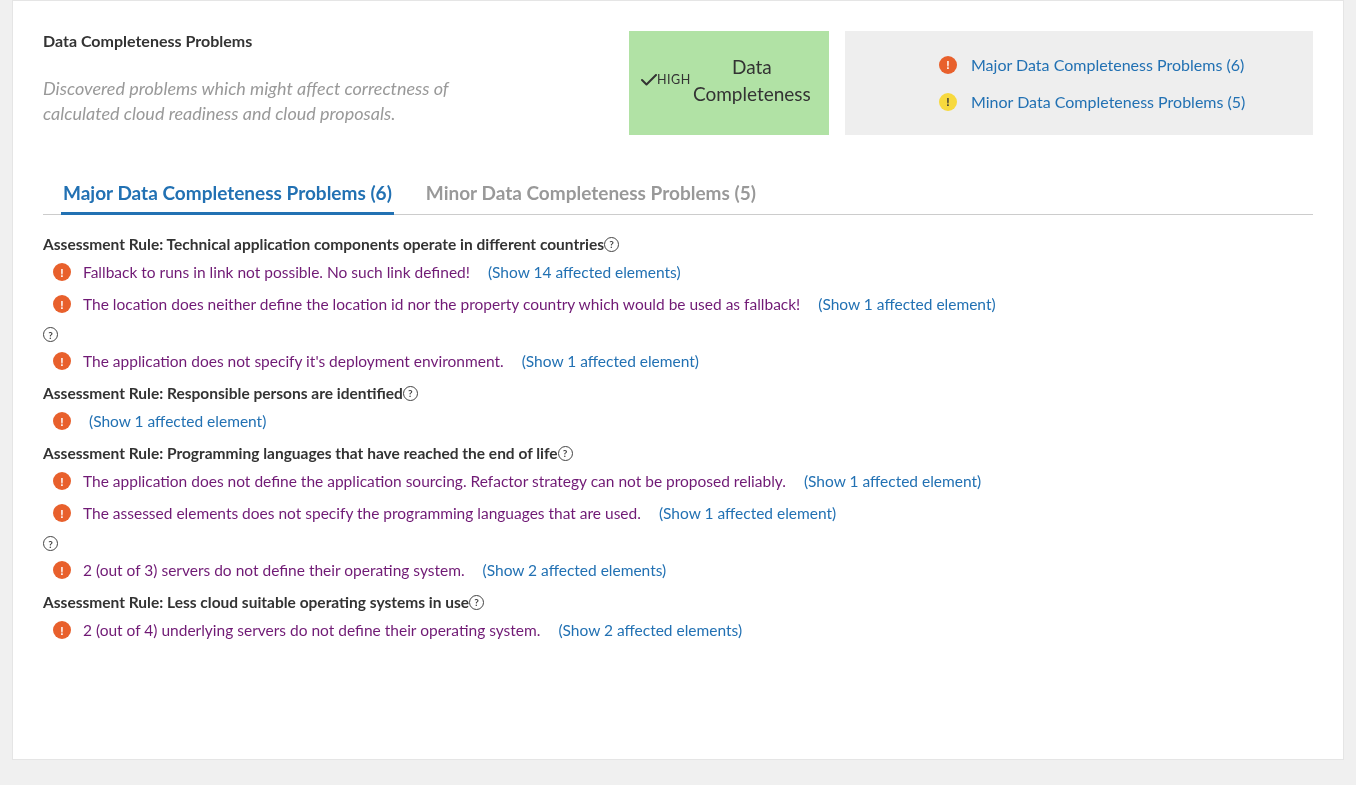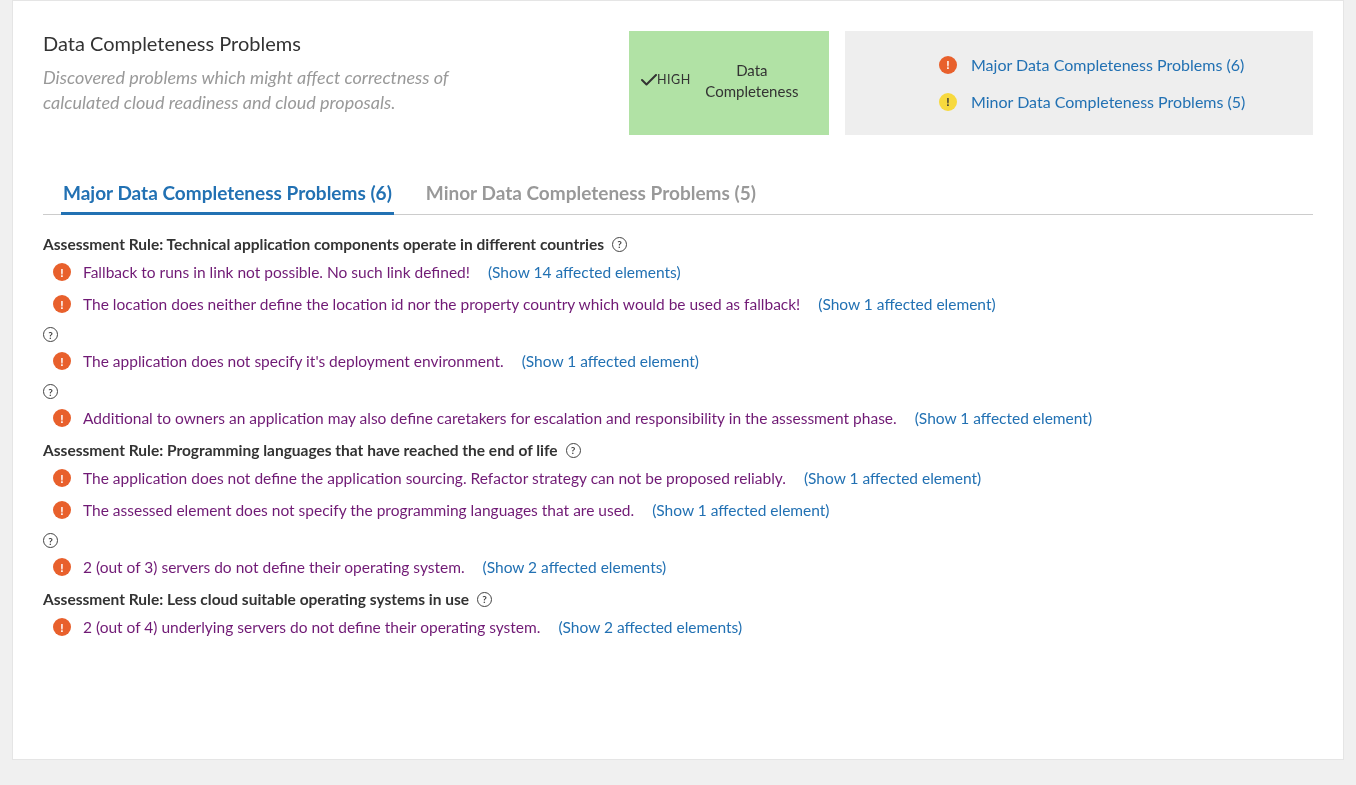--- a/index.html
+++ b/index.html
@@ -19,24 +19,24 @@
   }
   .header-row {
     display: flex;
     gap: 16px;
     margin-bottom: 40px;
   }
   .title-col {
     flex: 0 0 570px;
   }
   .title-col h2 {
-    font-size: 20px;
-    font-weight: 400;
-    color: #333;
-    margin-bottom: 10px;
+    font-size: 16px;
+    font-weight: 700;
+    color: #333;
+    margin-bottom: 26px;
   }
   .title-col .subtitle {
     font-style: italic;
     color: #999;
     font-size: 18px;
     line-height: 1.4;
     max-width: 460px;
   }
   .status-box {
     flex: 0 0 200px;
@@ -52,21 +52,21 @@
   .status-box .check {
     font-size: 16px;
     margin-bottom: 2px;
   }
   .status-box .level {
     font-size: 12.5px;
     letter-spacing: 0.5px;
     margin-bottom: 2px;
   }
   .status-box .kind {
-    font-size: 15px;
+    font-size: 19px;
     text-align: center;
   }
   .summary-box {
     flex: 1;
     background: #eee;
     padding: 24px 24px;
     display: flex;
     flex-direction: column;
     justify-content: center;
     gap: 18px;
@@ -121,21 +121,20 @@
     height: 3px;
     background: #2271b3;
   }
   .rule-group { margin-bottom: 14px; }
   .rule-title {
     font-weight: 700;
     font-size: 15.5px;
     color: #333;
     display: flex;
     align-items: center;
-    gap: 8px;
     margin-bottom: 10px;
   }
   .help-icon {
     width: 15px;
     height: 15px;
     border: 1.5px solid #444;
     border-radius: 50%;
     display: inline-flex;
     align-items: center;
     justify-content: center;
@@ -221,41 +220,41 @@
           <span class="help-icon">?</span>
         </div>
         <div class="issue-line">
           <span class="badge-circle badge-major">!</span>
           <span class="issue-text">The application does not specify it's deployment environment.</span>
           <a class="issue-link" href="#">(Show 1 affected element)</a>
         </div>
       </div>
       <div class="rule-group">
         <div class="rule-title">
-          <span class="help-icon">?</span>
-        </div>
-        <div class="issue-line">
-          <span class="badge-circle badge-major">!</span>
-          <span class="issue-text">Additional to owners an application may also define caretakers for escalation and responsibility in the assessment phase.</span>
+          <span>Assessment Rule: Responsible persons are identified</span>
+          <span class="help-icon">?</span>
+        </div>
+        <div class="issue-line">
+          <span class="badge-circle badge-major">!</span>
           <a class="issue-link" href="#">(Show 1 affected element)</a>
         </div>
       </div>
       <div class="rule-group">
         <div class="rule-title">
           <span>Assessment Rule: Programming languages that have reached the end of life</span>
           <span class="help-icon">?</span>
         </div>
         <div class="issue-line">
           <span class="badge-circle badge-major">!</span>
           <span class="issue-text">The application does not define the application sourcing. Refactor strategy can not be proposed reliably.</span>
           <a class="issue-link" href="#">(Show 1 affected element)</a>
         </div>
         <div class="issue-line">
           <span class="badge-circle badge-major">!</span>
-          <span class="issue-text">The assessed element does not specify the programming languages that are used.</span>
+          <span class="issue-text">The assessed elements does not specify the programming languages that are used.</span>
           <a class="issue-link" href="#">(Show 1 affected element)</a>
         </div>
       </div>
       <div class="rule-group">
         <div class="rule-title">
           <span class="help-icon">?</span>
         </div>
         <div class="issue-line">
           <span class="badge-circle badge-major">!</span>
           <span class="issue-text">2 (out of 3) servers do not define their operating system.</span>

